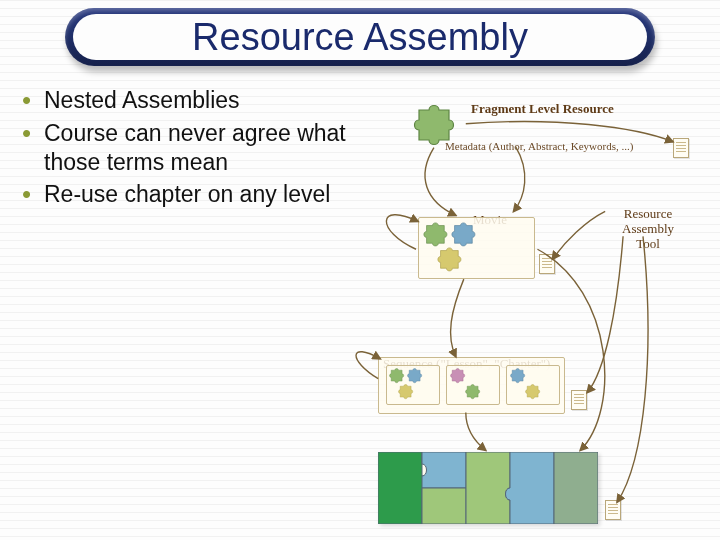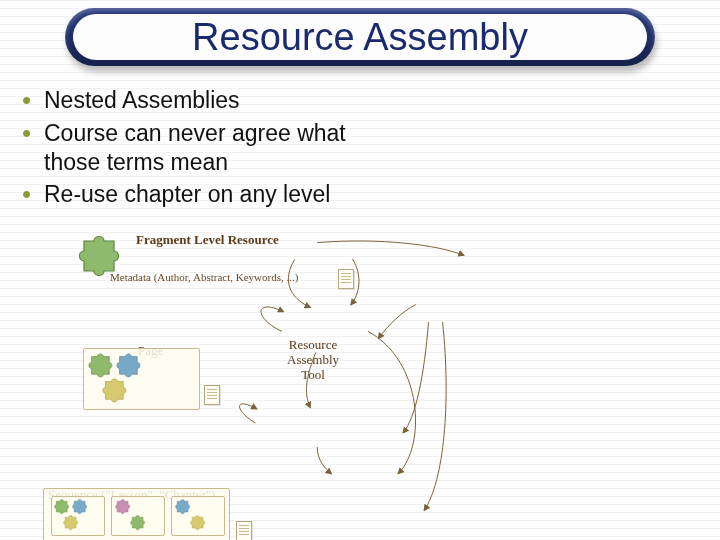--- a/index.html
+++ b/index.html
@@ -62,21 +62,20 @@
     font-weight: 400;
   }
   .body {
     position: absolute;
     top: 82px;
     left: 18px;
     right: 12px;
     bottom: 10px;
     z-index: 2;
     display: flex;
-    flex-direction: column;
   }
   .bullets {
     width: 335px;
     padding-top: 4px;
   }
   ul.points {
     list-style: none;
     margin: 0;
     padding: 0;
   }
@@ -158,21 +157,21 @@
         <li>Nested Assemblies</li>
         <li>Course can never agree what those terms mean</li>
         <li>Re-use chapter on any level</li>
       </ul>
     </div>
 
     <div class="diagram">
 
       <div class="dlabel" style="top:0px; left:118px; font-weight:bold;">Fragment Level Resource</div>
       <div class="dlabel small" style="top:38px; left:92px;">Metadata (Author, Abstract, Keywords, ...)</div>
-      <div class="dlabel" style="top:111px; left:120px;">Page</div>
+      <div class="dlabel" style="top:111px; left:120px;">Movie</div>
       <div class="dlabel wrap" style="top:105px; left:250px;">Resource<br>Assembly<br>Tool</div>
       <div class="dlabel" style="top:255px; left:30px;">Sequence ("Lesson", "Chapter")</div>
       <div class="dlabel" style="top:353px; left:30px;">Nested</div>
 
       <div class="puzzle" style="top:22px; left:60px;">
         <svg width="44" height="44" viewBox="0 0 44 44">
           <path d="M6 6 h10 c0 -6 10 -6 10 0 h10 v10 c6 0 6 10 0 10 v10 h-10 c0 6 -10 6 -10 0 h-10 v-10 c-6 0 -6 -10 0 -10 z" fill="#8fb96d" stroke="#5e8544" stroke-width="1.2"></path>
         </svg>
       </div>
 

